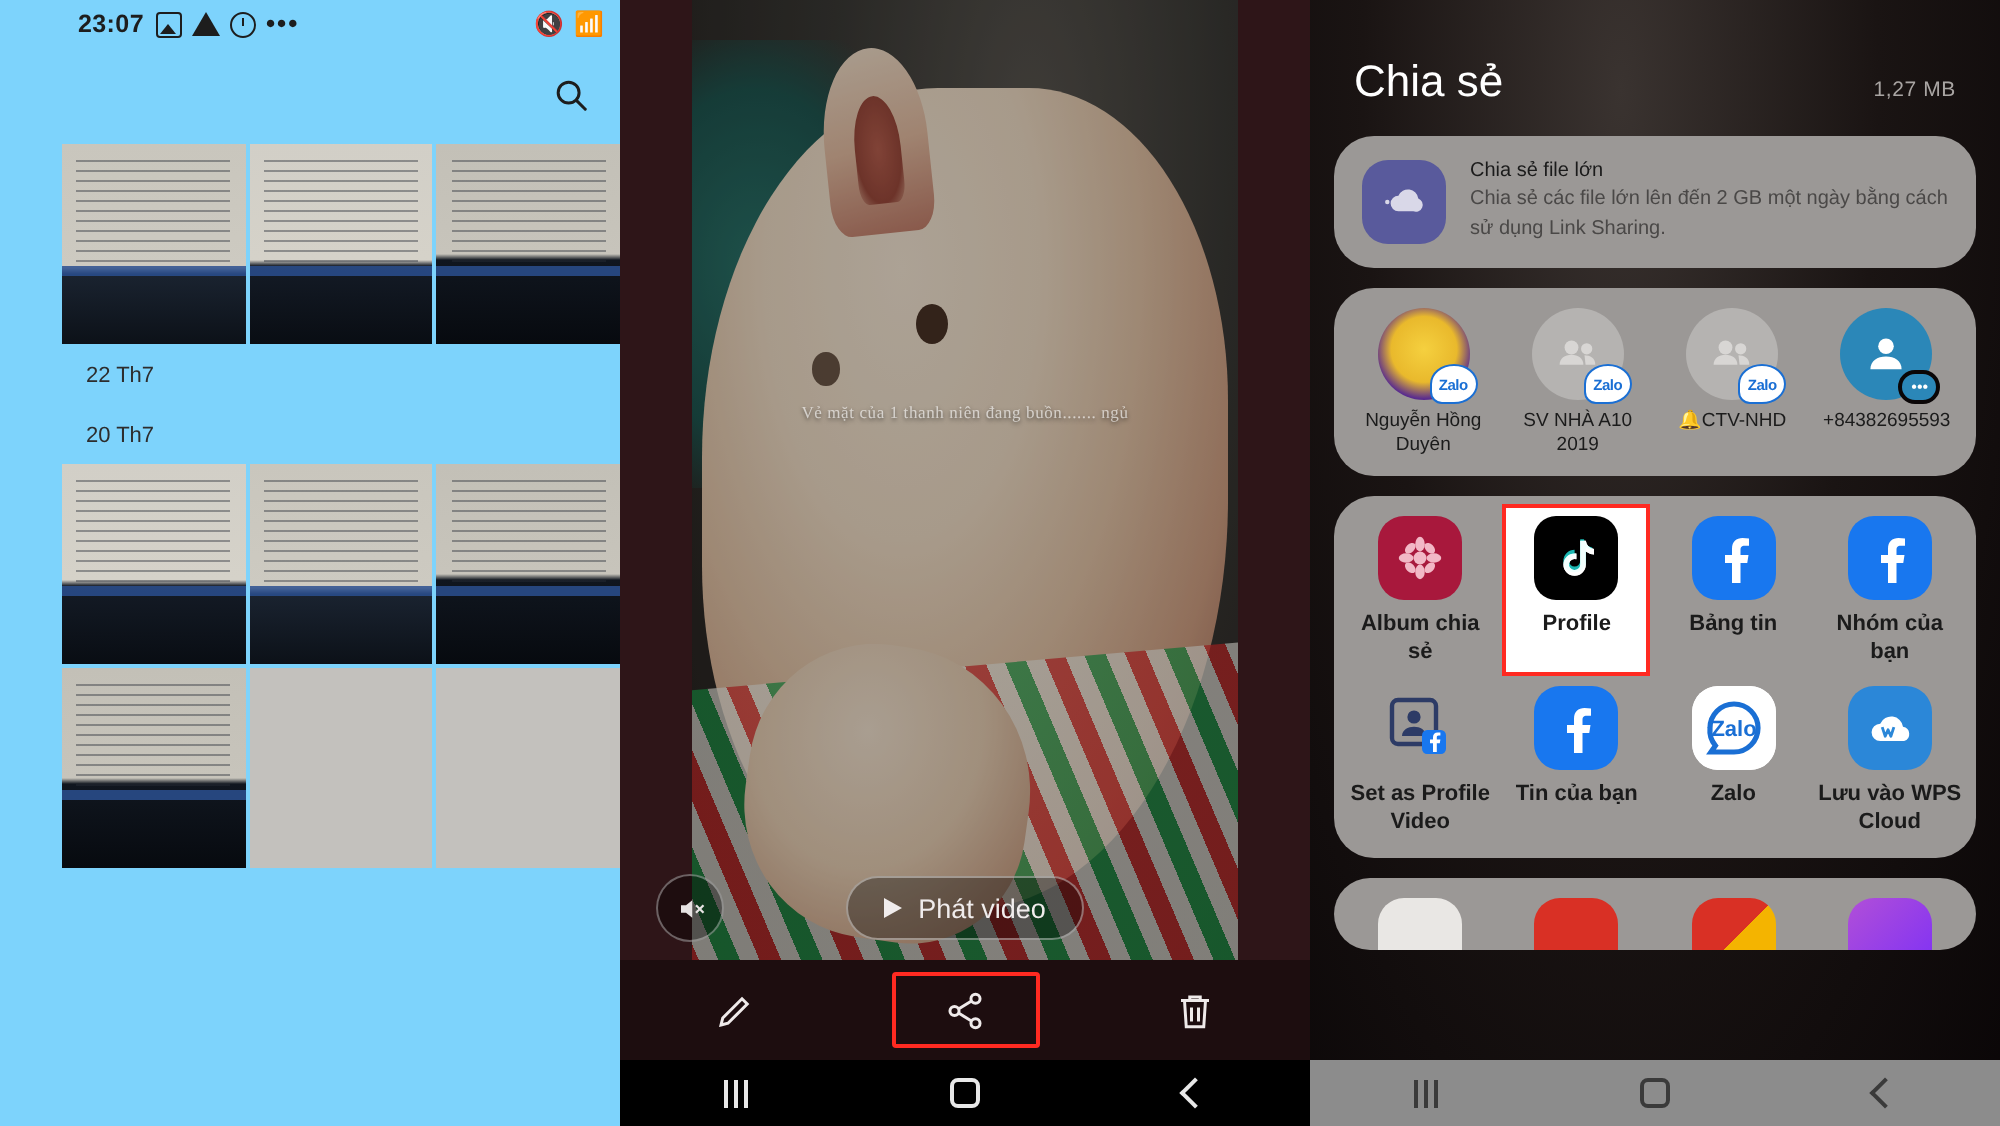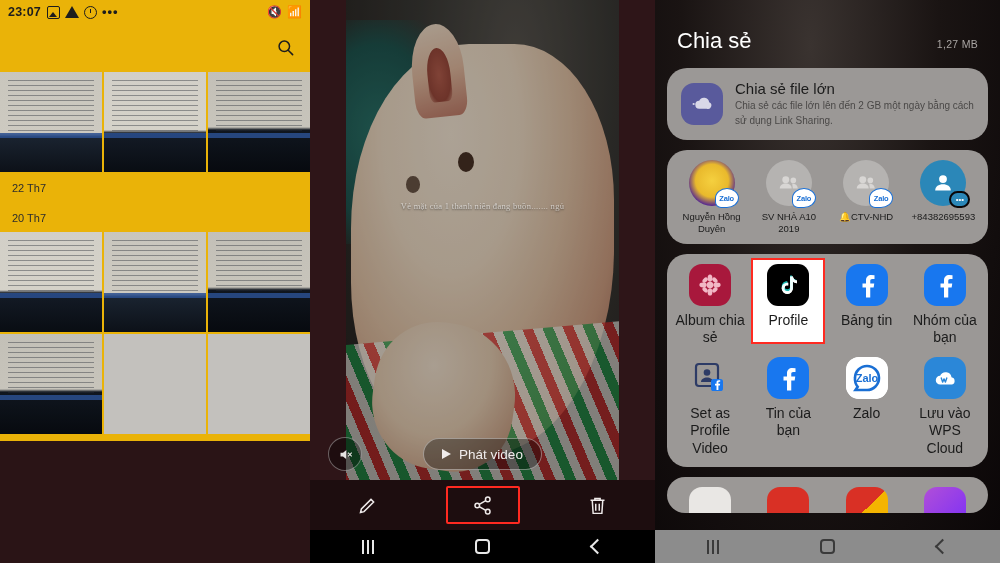--- a/index.html
+++ b/index.html
@@ -5,22 +5,22 @@
   * { margin:0; padding:0; box-sizing:border-box; }
   html,body { width:1000px; height:563px; overflow:hidden; }
   body {
     font-family:"Liberation Sans", sans-serif;
     background:#2a1416;
     display:flex;
   }
 
   
   .panel-gallery {
-    width:310px; height:441px; position:relative;
-    background:#eab308; overflow:hidden; flex:0 0 310px;
+    width:310px; height:563px; position:relative;
+    background:#7dd3fc; overflow:hidden; flex:0 0 310px;padding-left:31px;
   }
   .statusbar {
     height:24px; display:flex; align-items:center;
     padding:0 8px; gap:6px; font-size:12.5px; color:#1d1d1d;
     font-weight:600; position:relative; z-index:5;
   }
   .statusbar .clock { letter-spacing:.2px; }
   .sb-icons { display:flex; align-items:center; gap:5px; }
   .sb-right { margin-left:auto; display:flex; align-items:center; gap:5px; }
   .ic { width:13px; height:13px; display:inline-block; position:relative; }
@@ -227,21 +227,21 @@
     position:relative; margin:0 12px 10px; border-radius:20px;
     background:#9b9896;
   }
   .card.link { display:flex; align-items:center; gap:12px; padding:12px 14px; }
   .link-icon {
     width:42px; height:42px; flex:0 0 42px; border-radius:13px;
     background:#595a9c;
     display:flex; align-items:center; justify-content:center;
   }
   .link-icon svg { width:26px; height:26px; }
-  .link-text .t1 { color:#1b1b1b; font-size:15px; margin-bottom:2px; }
+  .link-text .t1 { color:#1b1b1b; font-size:10px; margin-bottom:2px; }
   .link-text .t2 { color:#4a4847; font-size:10px; line-height:1.45; }
 
   .card.contacts { display:flex; padding:10px 6px 9px; }
   .contact { flex:1; display:flex; flex-direction:column; align-items:center; gap:5px; }
   .c-av { width:46px; height:46px; border-radius:50%; position:relative; }
   .c-av.psy { background:radial-gradient(circle at 50% 45%, #f5d03f 0%, #e9b92c 48%, #5b2d8e 72%, #3b1c63 100%); }
   .c-av.grey { background:#b5b3b1; display:flex; align-items:center; justify-content:center; }
   .c-av.grey svg { width:26px; height:26px; fill:#d8d6d4; }
   .c-av.blue { background:#2b87b8; display:flex; align-items:center; justify-content:center; }
   .c-av.blue svg { width:26px; height:26px; fill:#fff; }
@@ -275,21 +275,21 @@
   .a-ic.album svg { width:26px; height:26px; fill:#f2b8c6; }
   .a-ic.tiktok { background:#000; border-radius:11px; }
   .a-ic.tiktok svg { width:24px; height:24px; }
   .a-ic.fb { background:#1877ef; border-radius:13px; }
   .a-ic.fb svg { width:30px; height:30px; fill:#fff; }
   .a-ic.profvid { background:transparent; }
   .a-ic.profvid svg { width:34px; height:34px; }
   .a-ic.zalo { background:#fff; border-radius:13px; overflow:hidden; display:flex; align-items:center; justify-content:center; }
   .a-ic.wps { background:#2b87d8; border-radius:13px; }
   .a-ic.wps svg { width:26px; height:26px; }
-  .a-name { color:#1b1b1b; font-size:14px; text-align:center; line-height:1.25; max-width:72px; }
+  .a-name { color:#1b1b1b; font-size:11px; text-align:center; line-height:1.25; max-width:72px;font-weight:bold; }
 
   .card.apps.partial { padding-bottom:0; overflow:hidden; height:36px; }
   .a-ic.p1 { background:#e9e7e4; }
   .a-ic.p2 { background:#d93025; }
   .a-ic.p3 { background:linear-gradient(135deg,#d93025 50%, #f4b400 50%); }
   .a-ic.p4 { background:linear-gradient(135deg,#b14fd8,#7b2ff7); }
 </style>
 </head>
 <body>
 

